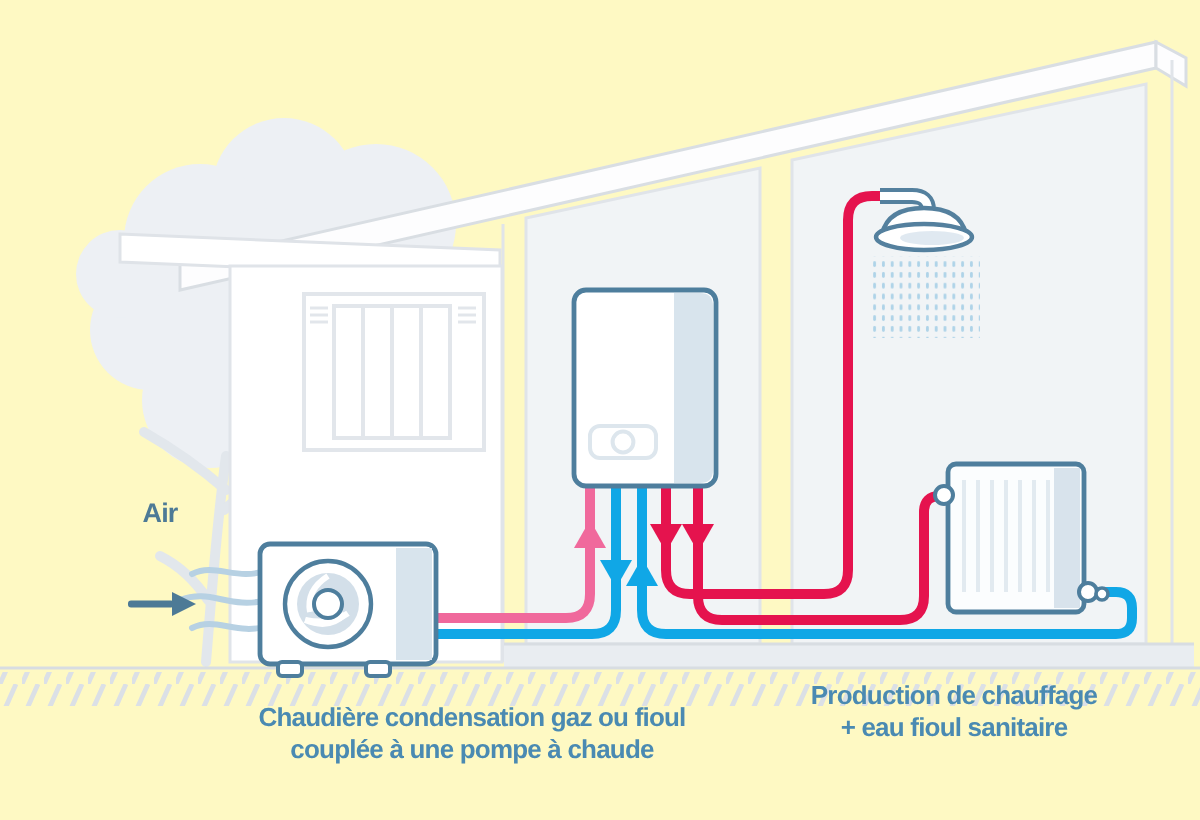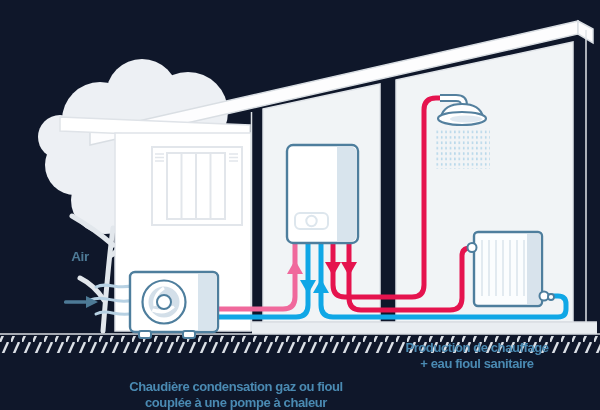--- a/index.html
+++ b/index.html
@@ -1,23 +1,23 @@
 <!DOCTYPE html>
 <html><head>
 <meta charset="utf-8">
 <style>
   html,body{margin:0;padding:0;background:#ffffff;}
-  #stage{position:relative;width:600px;height:410px;background:#0f172a;overflow:hidden;
+  #stage{position:relative;width:600px;height:410px;background:#fef9c3;overflow:hidden;
          font-family:"Liberation Sans",sans-serif;}
   #scene{position:absolute;left:0;top:0;}
   .lbl{position:absolute;text-align:center;font-weight:bold;letter-spacing:-0.4px;}
   .lbl span{display:block;}
   .air-label{left:34px;top:249px;width:92px;font-size:13.5px;line-height:15px;color:#4d7a96;}
   .caption{font-size:13px;line-height:15.5px;color:#4a8ab2;}
-  .caption-left{left:108px;top:351px;width:256px;margin-top:28px;}
+  .caption-left{left:108px;top:351px;width:256px;}
   .caption-right{left:382px;top:340px;width:190px;}
 </style>
 </head>
 <body>
 
 <div id="stage">
 
 <svg id="scene" width="600" height="410" viewBox="0 0 600 410">
   <defs>
     <pattern id="hatch" width="11" height="18" patternUnits="userSpaceOnUse">
@@ -163,21 +163,21 @@
     <polygon points="86,296 98,302 86,308"></polygon>
   </g>
 </svg>
 
 <div class="lbl air-label">
   <span>Air</span>
 </div>
 
 <div class="lbl caption caption-left">
   <span>Chaudière condensation gaz ou fioul</span>
-  <span>couplée à une pompe à chaleur</span>
+  <span>couplée à une pompe à chaude</span>
 </div>
 
 <div class="lbl caption caption-right">
   <span>Production de chauffage</span>
   <span>+ eau fioul sanitaire</span>
 </div>
 
 </div>
 
 </body></html>

